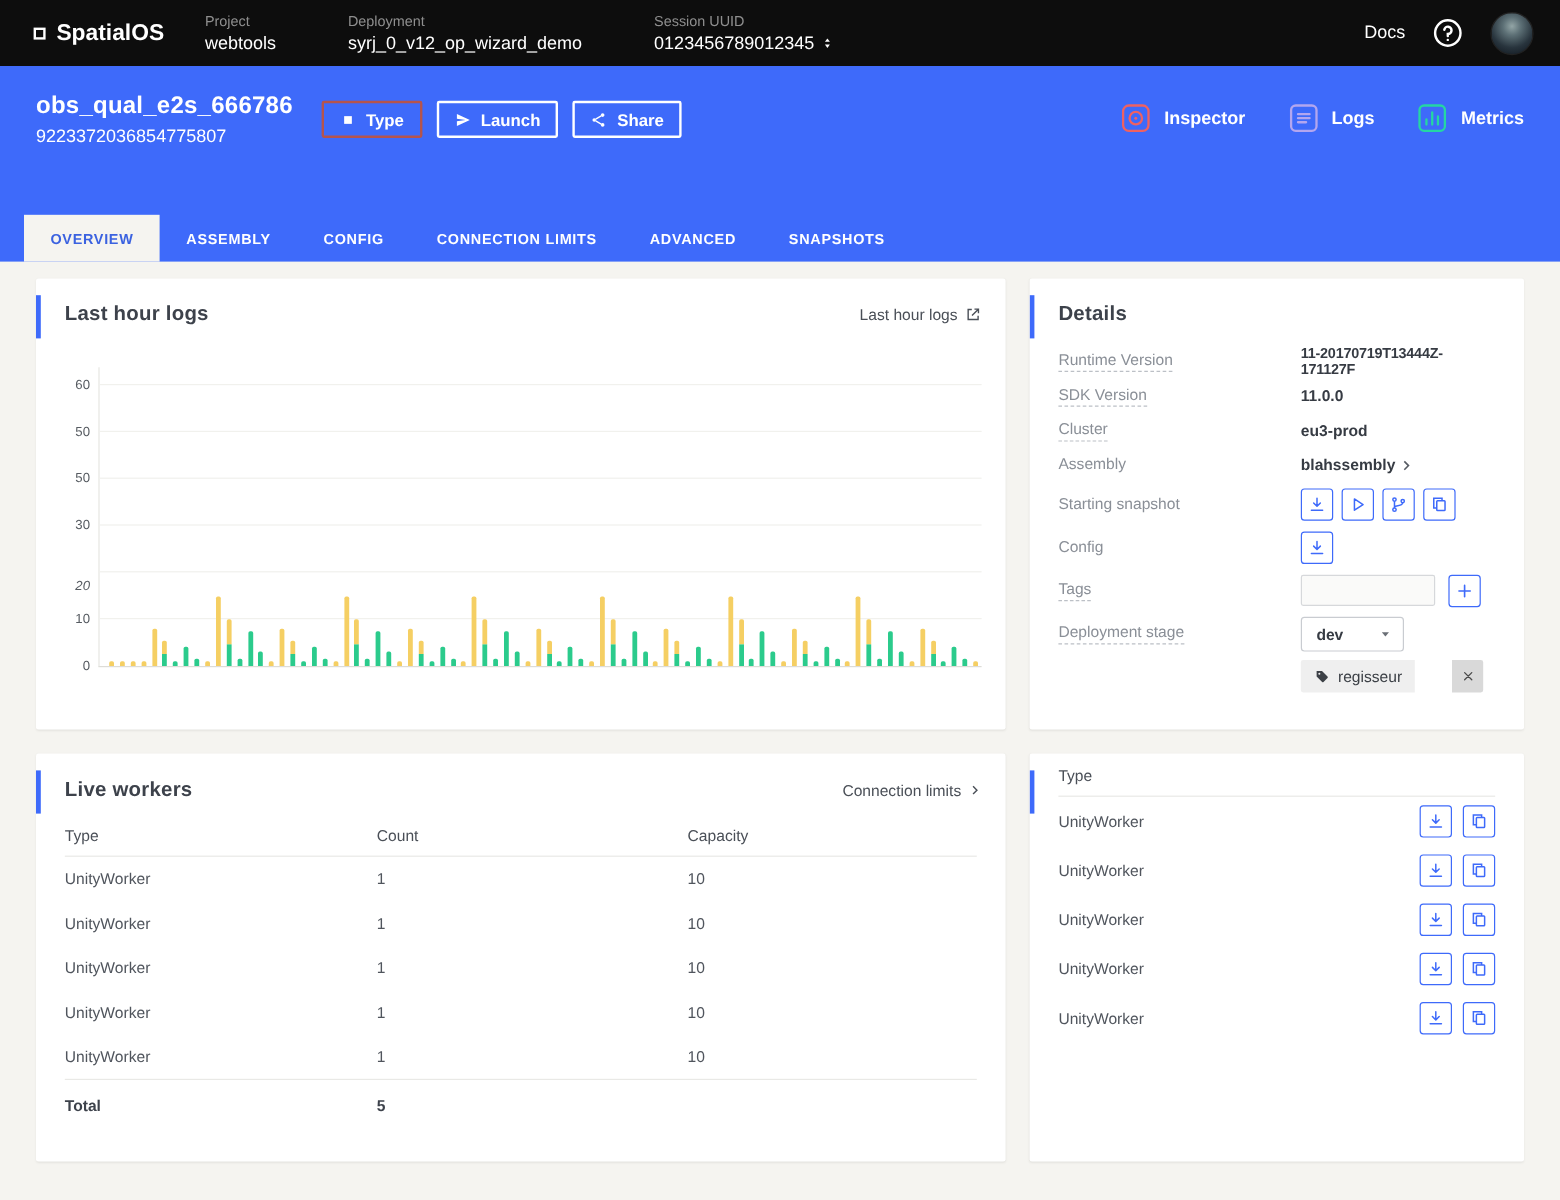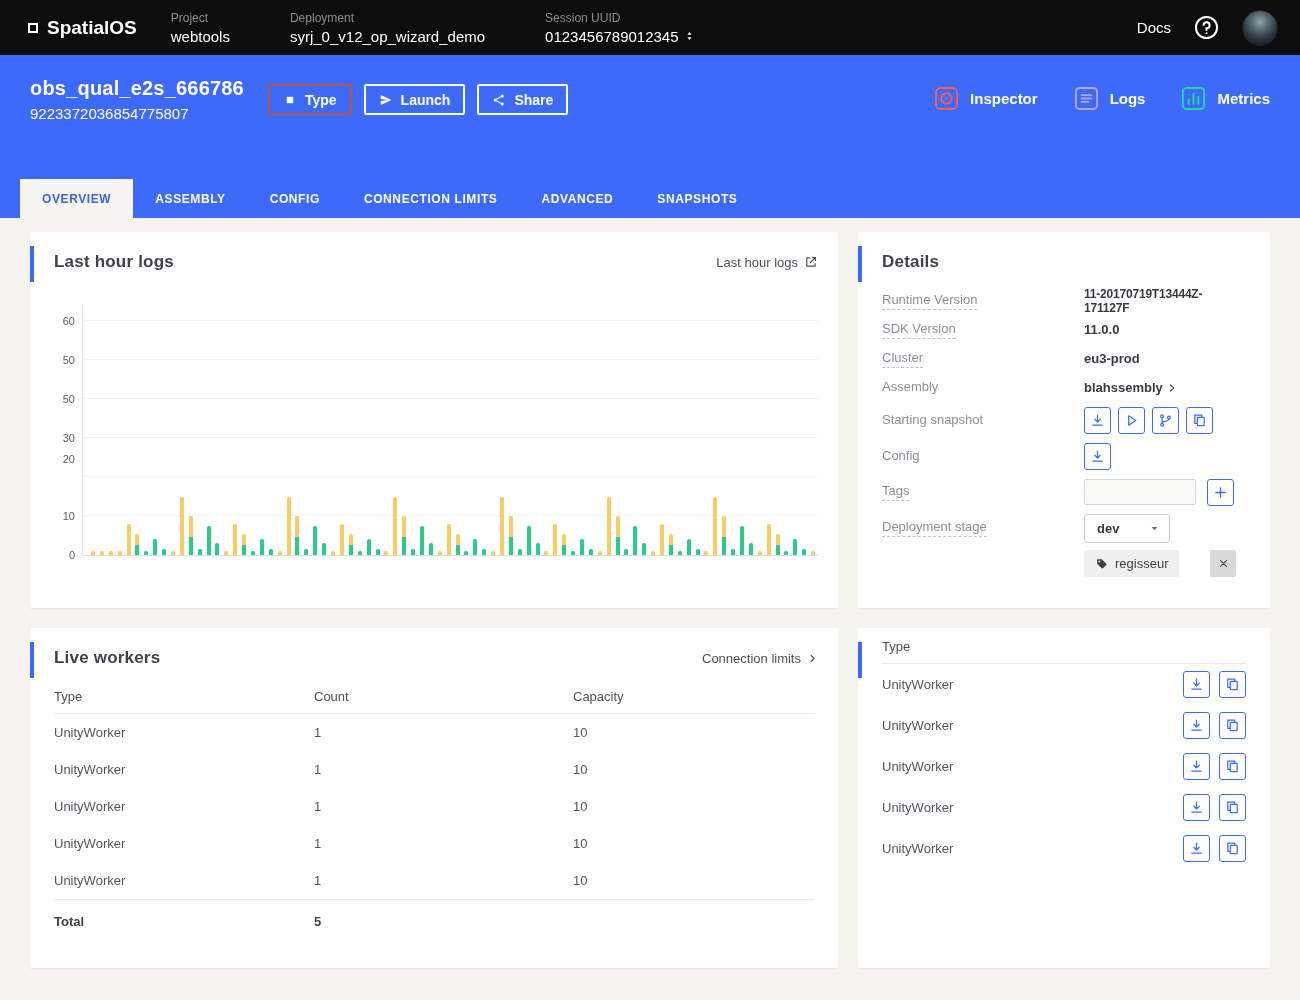--- a/index.html
+++ b/index.html
@@ -264,21 +264,21 @@
               </svg>
             </span>
         </a>
       </div>
       <div class="chart">
         <div class="plot" id="plot">
             <span class="tick" style="bottom: 0px;">0</span>
             <div class="gridline" style="bottom: 39px;"></div>
             <span class="tick" style="bottom: 39px;">10</span>
             <div class="gridline" style="bottom: 78px;"></div>
-            <span class="tick" style="bottom: 96px;">20</span>
+            <span class="tick" style="bottom: 66px; font-style: italic;">20</span>
             <div class="gridline" style="bottom: 117px;"></div>
             <span class="tick" style="bottom: 117px;">30</span>
             <div class="gridline" style="bottom: 156px;"></div>
             <span class="tick" style="bottom: 156px;">50</span>
             <div class="gridline" style="bottom: 195px;"></div>
             <span class="tick" style="bottom: 195px;">50</span>
             <div class="gridline" style="bottom: 234px;"></div>
             <span class="tick" style="bottom: 234px;">60</span>
             <div class="bars">
               <div class="bar">

